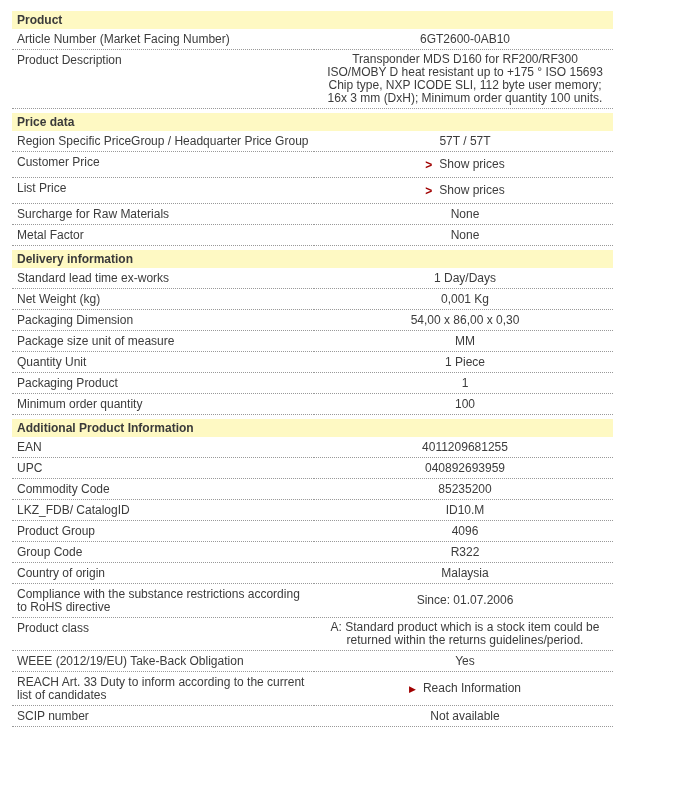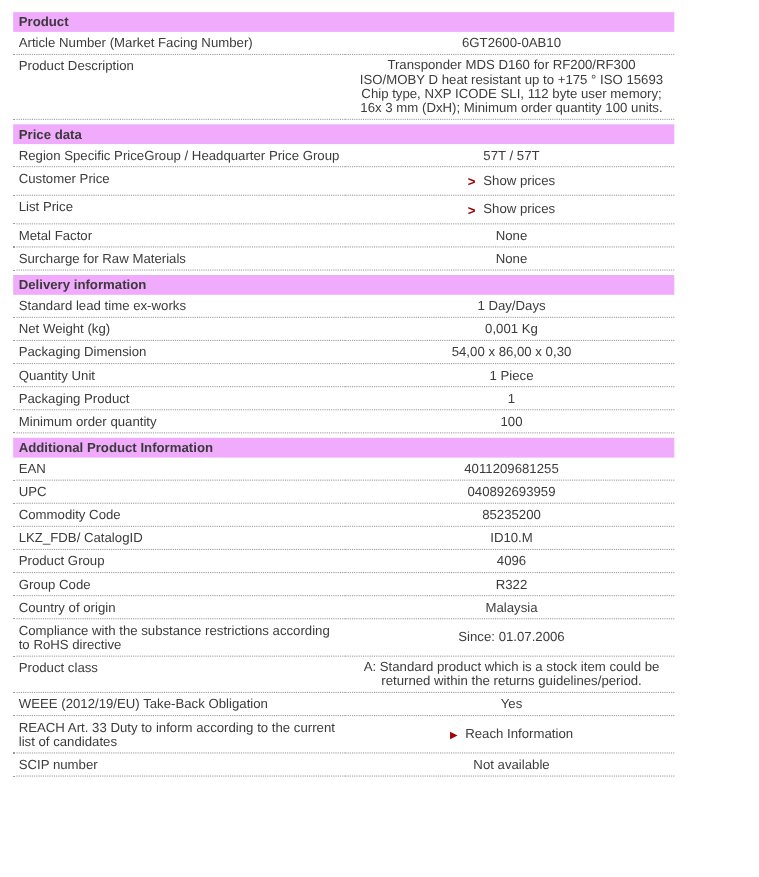--- a/index.html
+++ b/index.html
@@ -19,21 +19,21 @@
     height: 797px;
     box-sizing: border-box;
     padding: 7px 0 0 12px;
     overflow: hidden;
     background: #ffffff;
   }
   .content {
     width: 601px;
   }
   .section-header {
-    background: #f0abfc;
+    background: #fef9c3;
     color: #3a3a3a;
     font-weight: bold;
     font-size: 12px;
     line-height: 13px;
     padding: 3px 5px 2px 5px;
     margin-top: 4px;
   }
   table.data-table {
     width: 100%;
     border-collapse: collapse;
@@ -110,43 +110,47 @@
                 </a></td>
             </tr>
             <tr class="data-row">
               <td class="label-cell">List Price</td>
               <td class="value-cell"><a class="row-link" href="#">
                   <span class="chevron-icon">&gt;</span>
                   <span class="link-label">Show prices</span>
                 </a></td>
             </tr>
             <tr class="data-row">
+              <td class="label-cell">Surcharge for Raw Materials</td>
+              <td class="value-cell">None</td>
+            </tr>
+            <tr class="data-row">
               <td class="label-cell">Metal Factor</td>
               <td class="value-cell">None</td>
             </tr>
-            <tr class="data-row">
-              <td class="label-cell">Surcharge for Raw Materials</td>
-              <td class="value-cell">None</td>
-            </tr>
           </tbody>
         </table>
         <div class="section-header">Delivery information</div>
         <table class="data-table">
           <tbody>
             <tr class="data-row">
               <td class="label-cell">Standard lead time ex-works</td>
               <td class="value-cell">1 Day/Days</td>
             </tr>
             <tr class="data-row">
               <td class="label-cell">Net Weight (kg)</td>
               <td class="value-cell">0,001 Kg</td>
             </tr>
             <tr class="data-row">
               <td class="label-cell">Packaging Dimension</td>
               <td class="value-cell">54,00 x 86,00 x 0,30</td>
+            </tr>
+            <tr class="data-row">
+              <td class="label-cell">Package size unit of measure</td>
+              <td class="value-cell">MM</td>
             </tr>
             <tr class="data-row">
               <td class="label-cell">Quantity Unit</td>
               <td class="value-cell">1 Piece</td>
             </tr>
             <tr class="data-row">
               <td class="label-cell">Packaging Product</td>
               <td class="value-cell">1</td>
             </tr>
             <tr class="data-row">

